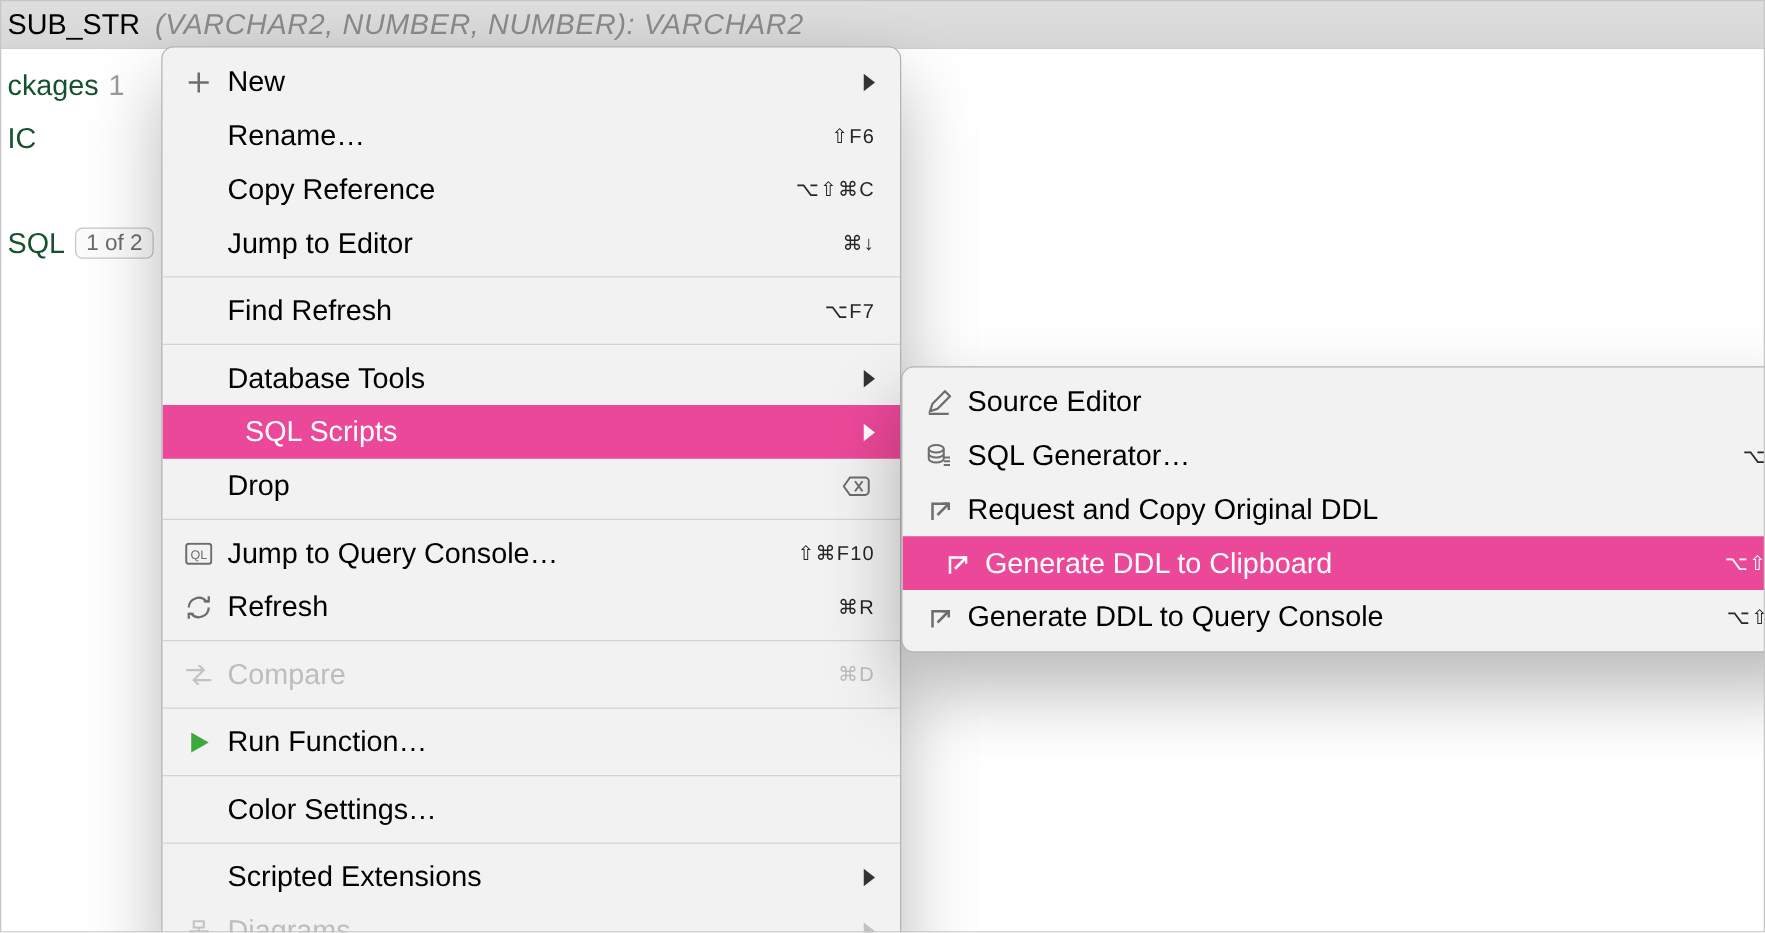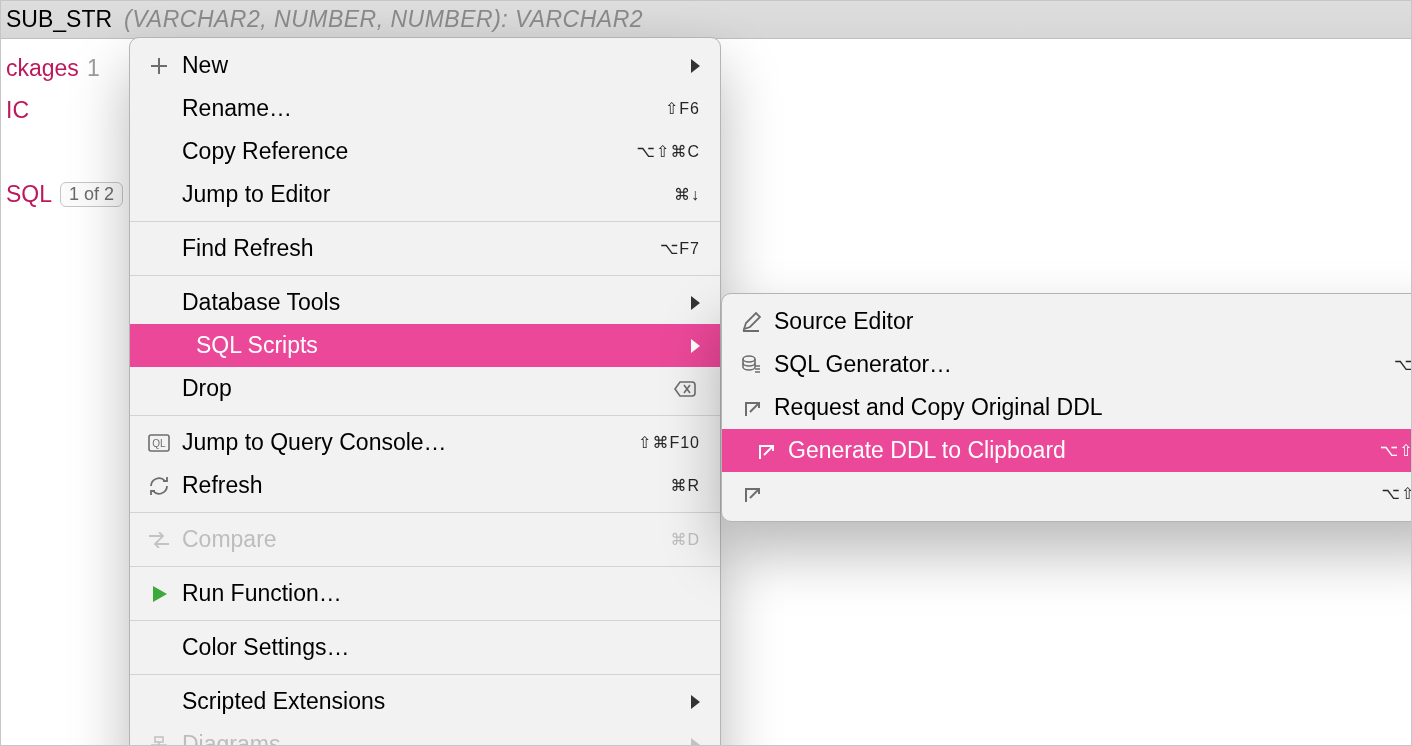--- a/index.html
+++ b/index.html
@@ -45,21 +45,21 @@
     left:0;
     width:130px;
     padding:8px 6px;
   }
   .side-line {
     display:flex;
     align-items:center;
     height:42px;
     white-space:nowrap;
   }
-  .side-label { color:#be185d; }
+  .side-label { color:#14532d; }
   .side-count { color:#9b9b9b; margin-left:8px; }
   .badge {
     display:inline-block;
     font-size:18px;
     color:#6b6b6b;
     background:#fbfbfb;
     border:1px solid #c6c6c6;
     border-radius:6px;
     padding:1px 8px;
     margin-left:8px;
@@ -354,19 +354,20 @@
   </div>
 
   <div class="item">
     <span class="icon">
       <svg width="18" height="18" viewBox="0 0 18 18" fill="none" stroke="currentColor" stroke-width="2">
         <path d="M4 17V4h13"></path>
           <path d="M8 13L17 4"></path>
           <path d="M12 4h5v5"></path>
       </svg>
     </span>
+    <span class="label">Generate DDL to Query Console</span>
     <span class="spacer"></span>
     <span class="shortcut">⌥⇧⌘B</span>
   </div>
 
 </div>
 
 <div class="window-border"></div>
 
 </body></html>

